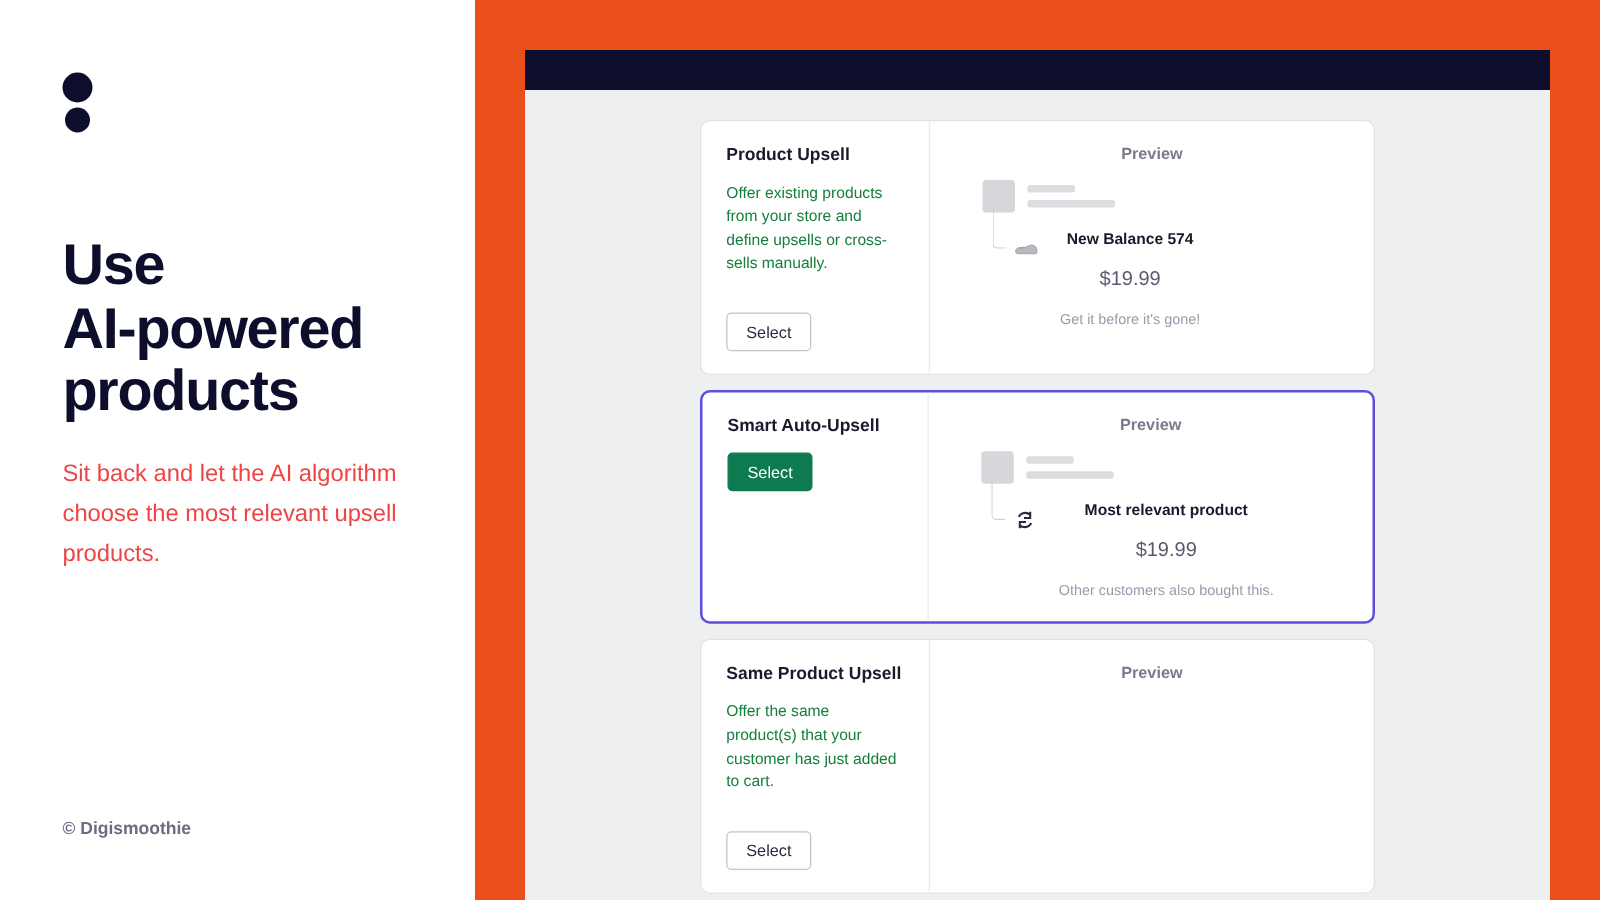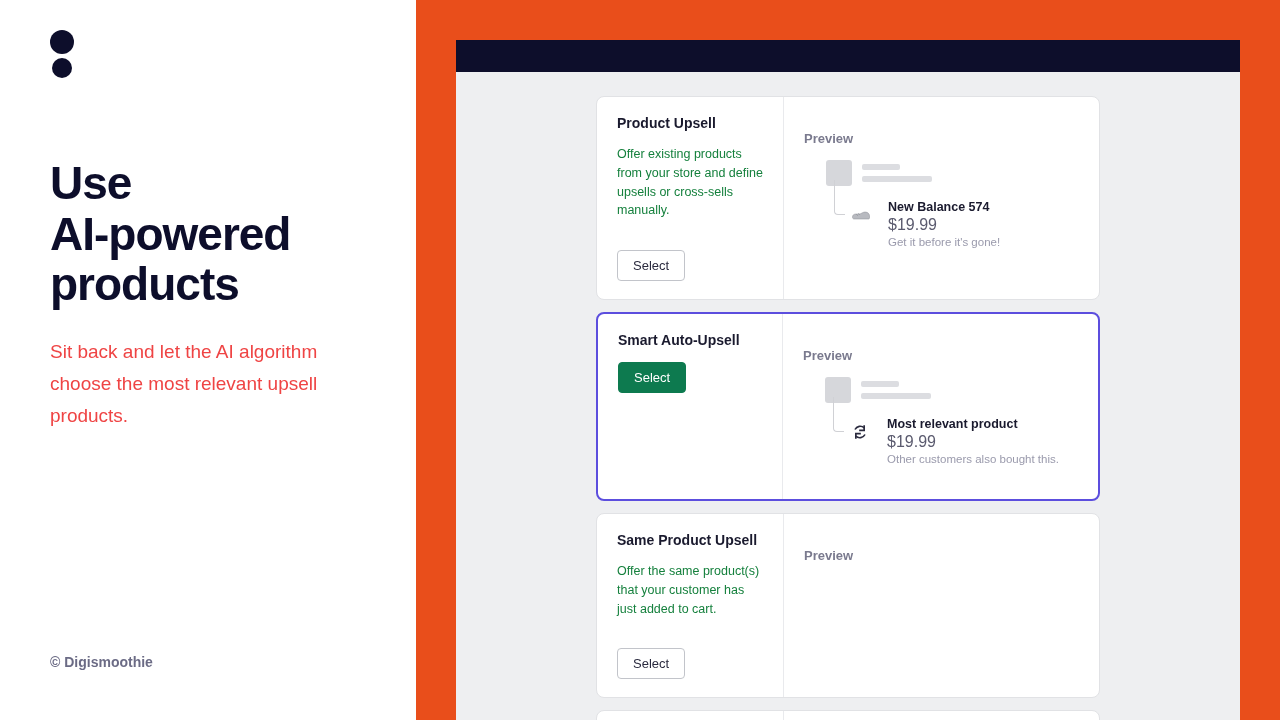--- a/index.html
+++ b/index.html
@@ -1,49 +1,49 @@
 <!DOCTYPE html>
 <html><head>
 <meta charset="utf-8">
 <style>
 * { margin: 0; padding: 0; box-sizing: border-box; }
 body { font-family: -apple-system, BlinkMacSystemFont, 'Segoe UI', sans-serif; width: 1280px; height: 720px; overflow: hidden; display: flex; }
-.sidebar { width: 416px; height: 720px; background: #fff; padding: 30px 50px 50px 50px; display: flex; flex-direction: column; }
+.sidebar { width: 380px; height: 720px; background: #fff; padding: 58px 50px 50px 50px; display: flex; flex-direction: column; }
 .logo { display: flex; flex-direction: column; gap: 4px; margin-bottom: 80px; }
 .logo-dot { width: 24px; height: 24px; background: #0d0e2b; border-radius: 50%; }
 .logo-dot.small { width: 20px; height: 20px; margin-left: 2px; }
 .heading { font-size: 46px; font-weight: 700; color: #0d0e2b; line-height: 1.1; letter-spacing: -1px; margin-bottom: 26px; }
 .subheading { font-size: 19px; color: #ef4444; line-height: 1.7; font-weight: 400; }
 .copyright { margin-top: auto; font-size: 14px; color: #6b6b85; font-weight: bold; }
 .main { flex: 1; height: 720px; background: #e94e1b; padding: 40px 40px 0 40px; overflow: hidden; }
 .app-frame { width: 100%; height: 100%; background: #eeeff1; border-radius: 0; overflow: hidden; }
 .topbar { height: 32px; background: #0d0e2b; }
 .cards-area { padding: 24px 140px 0 140px; display: flex; flex-direction: column; gap: 12px; }
 .card { background: #fff; border: 1px solid #e1e2e5; border-radius: 8px; display: flex; }
 .card.selected { border: 2px solid #5c4ede; }
 .card-left { flex: 1; padding: 18px 20px; min-width: 0; }
-.card-right { width: 316px; border-left: 1px solid #e9eaed; padding: 34px 20px; }
+.card-right { width: 356px; border-left: 1px solid #e9eaed; padding: 18px 20px; text-align: center; }
 .card-title { font-size: 14px; font-weight: 600; color: #1a1a2e; margin-bottom: 14px; }
 .card-desc { font-size: 12.5px; color: #15803d; line-height: 1.5; margin-bottom: 30px; }
 .btn { display: inline-block; padding: 7px 15px; font-size: 13px; border-radius: 4px; cursor: pointer; border: 1px solid #c2c4ca; background: #fff; color: #2a2a3e; }
 .btn.primary { background: #0d7a4f; color: #fff; border-color: #0d7a4f; }
 .preview-heading { font-size: 13px; font-weight: 600; color: #7a7a8e; margin-bottom: 14px; }
 .preview-tree { position: relative; }
 .preview-parent { display: flex; gap: 10px; align-items: center; margin-left: 22px; margin-bottom: 14px; }
 .preview-img-box { width: 26px; height: 26px; background: #d6d7db; border-radius: 3px; }
 .preview-bars { display: flex; flex-direction: column; gap: 6px; }
 .preview-bar { height: 6px; background: #dcdde1; border-radius: 2px; }
 .preview-bar.w1 { width: 38px; }
 .preview-bar.w2 { width: 70px; }
 .preview-child { display: flex; gap: 12px; align-items: flex-start; margin-left: 42px; position: relative; }
 .preview-child::before { content: ''; position: absolute; left: -12px; top: -20px; width: 10px; height: 34px; border-left: 1px solid #d0d1d5; border-bottom: 1px solid #d0d1d5; border-bottom-left-radius: 4px; }
 .child-icon { width: 30px; height: 30px; display: flex; align-items: center; justify-content: center; }
 .child-icon svg { width: 20px; height: 20px; }
 .sneaker { width: 34px; height: 22px; }
-.child-text { display: flex; flex-direction: column; gap: 2px; }
+.child-text { display: flex; flex-direction: column; gap: 17px; }
 .child-name { font-size: 12.5px; font-weight: 600; color: #1a1a2e; }
 .child-price { font-size: 16px; color: #5a5a6e; }
 .child-note { font-size: 11.5px; color: #9a9aac; }
 .card.partial .card-left { padding-bottom: 0; }
 .card.partial .card-right { padding-bottom: 0; }
 </style>
 </head>
 <body>
 
 <div class="sidebar">

